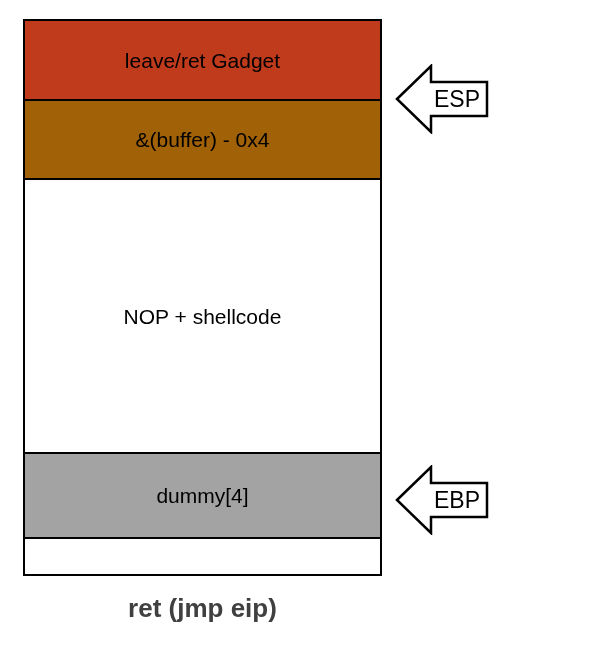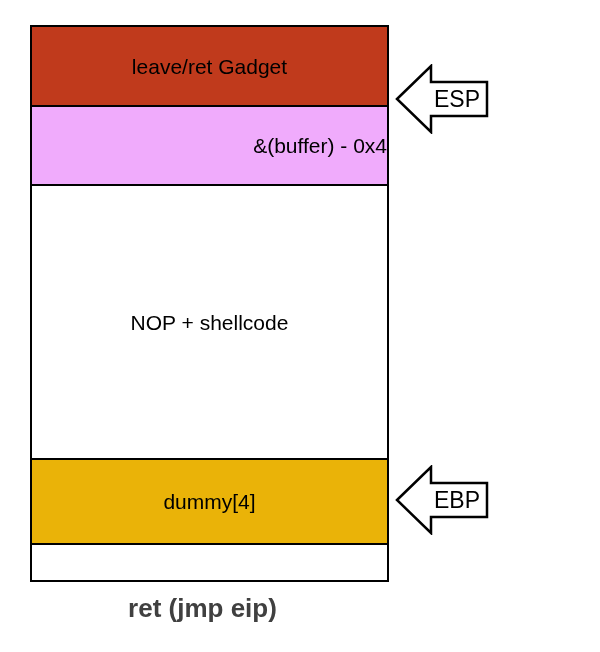--- a/index.html
+++ b/index.html
@@ -11,29 +11,28 @@
   .stage {
     position: relative;
     width: 600px;
     height: 652px;
     background: #ffffff;
     overflow: hidden;
   }
   .stack {
     position: absolute;
     left: 23px;
-    top: 25px;
+    top: 19px;
     width: 359px;
     height: 557px;
     box-sizing: border-box;
     border: 2px solid #000000;
     display: flex;
     flex-direction: column;
     background: #ffffff;
-    margin-left: 7px;
   }
   .section {
     box-sizing: border-box;
     border-bottom: 2px solid #000000;
     display: flex;
     align-items: center;
     justify-content: center;
     color: #000000;
     font-size: 21px;
     line-height: 1;
@@ -78,27 +77,27 @@
 </style>
 </head>
 <body>
 
 <div class="stage">
 
   <div class="stack">
     <div class="section sec-0" style="background-color: rgb(192, 58, 28);">
       <span>leave/ret Gadget</span>
     </div>
-    <div class="section sec-1" style="background-color: #f0abfc; justify-content: flex-end;">
+    <div class="section sec-1" style="background-color: #a16207;">
       <span>&amp;(buffer) - 0x4</span>
     </div>
     <div class="section sec-2" style="background-color: rgb(255, 255, 255);">
       <span>NOP + shellcode</span>
     </div>
-    <div class="section sec-3" style="background-color: #eab308;">
+    <div class="section sec-3" style="background-color: #a3a3a3;">
       <span>dummy[4]</span>
     </div>
     <div class="section sec-4" style="background-color: rgb(255, 255, 255);">
       <span></span>
     </div>
   </div>
 
   <svg class="pointer-arrow esp" viewBox="0 0 94 70">
     <polygon points="2,35 36,2 36,18 92,18 92,52 36,52 36,68"></polygon>
     <text x="62" y="43">ESP</text>

